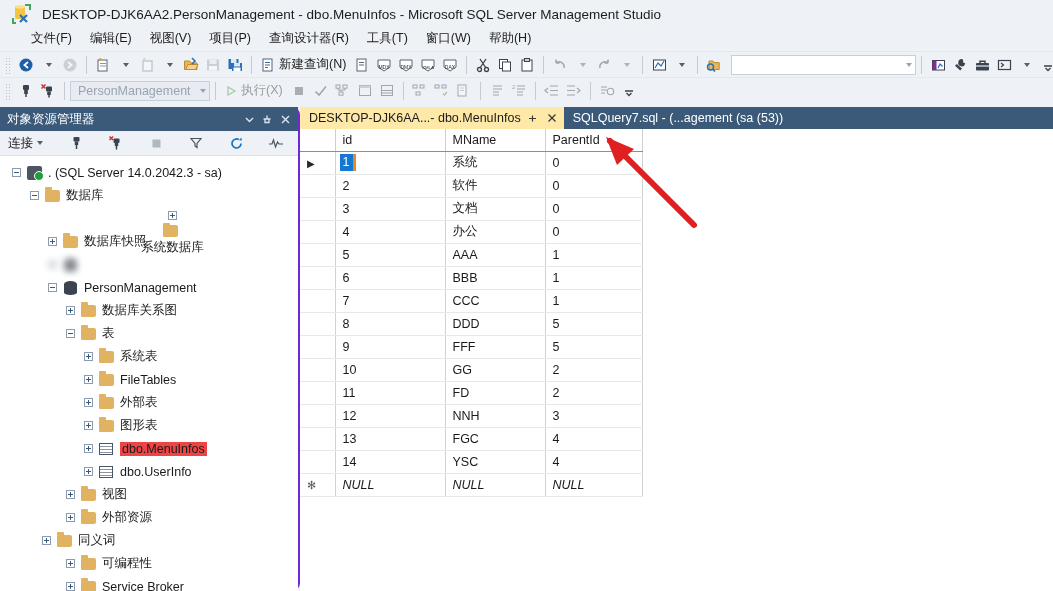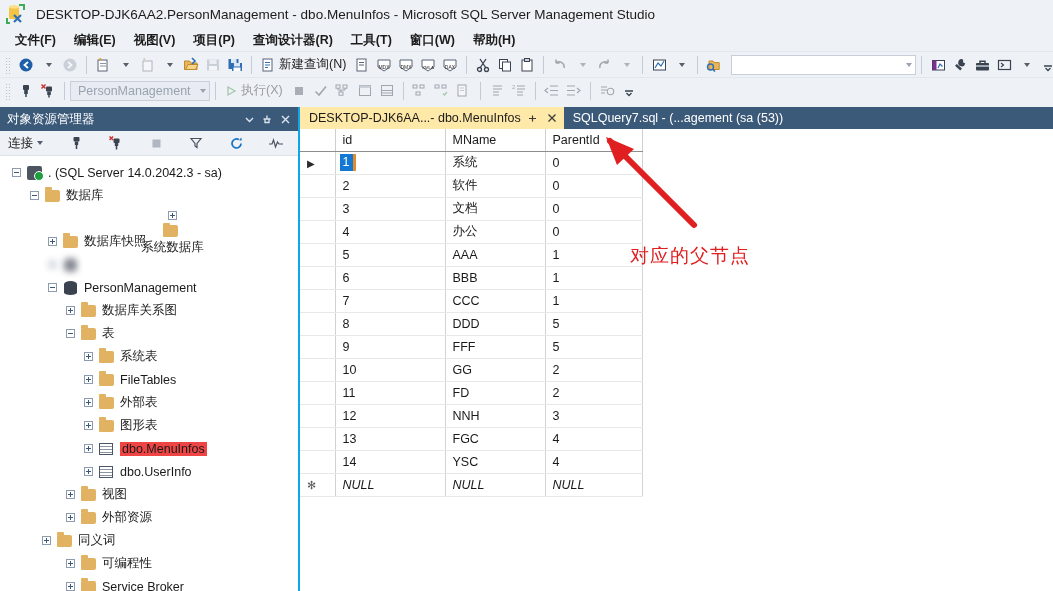--- a/index.html
+++ b/index.html
@@ -9,30 +9,30 @@
     background: #ffffff;
     font-family: "Liberation Sans", sans-serif;
     font-size: 12px;
     color: #1e1e1e;
   }
   .app { position: relative; width: 1053px; height: 591px; background: #eef1f6; }
 
   
   .titlebar {
     height: 28px; background: #eef1f6;
-    display: flex; align-items: center; padding-left: 6px;
+    display: flex; align-items: center; padding-left: 12px;
     border-bottom: 0;
   }
   .app-icon { width: 22px; height: 20px; position: relative; margin-right: 8px; flex: none; }
   .title-text { font-size: 13.5px; color: #1c1c1c; white-space: nowrap; }
 
   
   .menubar {
     height: 23px; background: #eef1f6;
-    display: flex; align-items: flex-end; padding-left: 6px; font-weight: bold;
+    display: flex; align-items: flex-start; padding-left: 22px;
   }
   .menu-item {
     font-size: 12.5px; color: #1c1c1c;
     padding: 2px 9px; white-space: nowrap; cursor: default;
   }
 
   
   .toolbar {
     height: 26px; background: #eef1f6;
     display: flex; align-items: center; padding-left: 2px;
@@ -63,21 +63,21 @@
   .combo.white { background: #ffffff; color: #333; }
 
   
   .ic { display: block; }
 
   
   .main { position: absolute; top: 107px; left: 0; right: 0; bottom: 0; display: flex; }
 
   
   .oe { width: 300px; background: #ffffff; display: flex; flex-direction: column;
-        border-right: 2px solid #0ea5e9; }
+        border-right: 2px solid #6d28d9; border-radius: 8px; }
   .oe-header {
     height: 24px; background: #3b5a7a; color: #ffffff;
     display: flex; align-items: center; padding: 0 4px 0 7px;
     font-size: 12.5px; flex: none;
   }
   .oe-header .sp { flex: 1; }
   .oe-hbtn { width: 18px; height: 18px; display: flex; align-items: center;
              justify-content: center; color: #e8eef5; cursor: default; }
   .oe-toolbar {
     height: 25px; background: #eef1f6; display: flex; align-items: center;
@@ -910,17 +910,16 @@
                 <td class="nullcell">NULL</td>
                 <td class="nullcell">NULL</td>
               </tr>
             </tbody>
         </table>
 
         <svg class="anno" style="left:290px; top:0px;" width="120" height="105" viewBox="0 0 120 105">
           <path d="M20 12 L104 96" stroke="#e02020" stroke-width="6" stroke-linecap="round"></path>
           <path d="M16 8 L44 20 L27 36 z" fill="#e02020"></path>
         </svg>
-        <div class="anno-text" style="left:330px; top:114px;">对应的父节点</div>
       </div>
     </div>
   </div>
 </div>
 
 </body></html>

